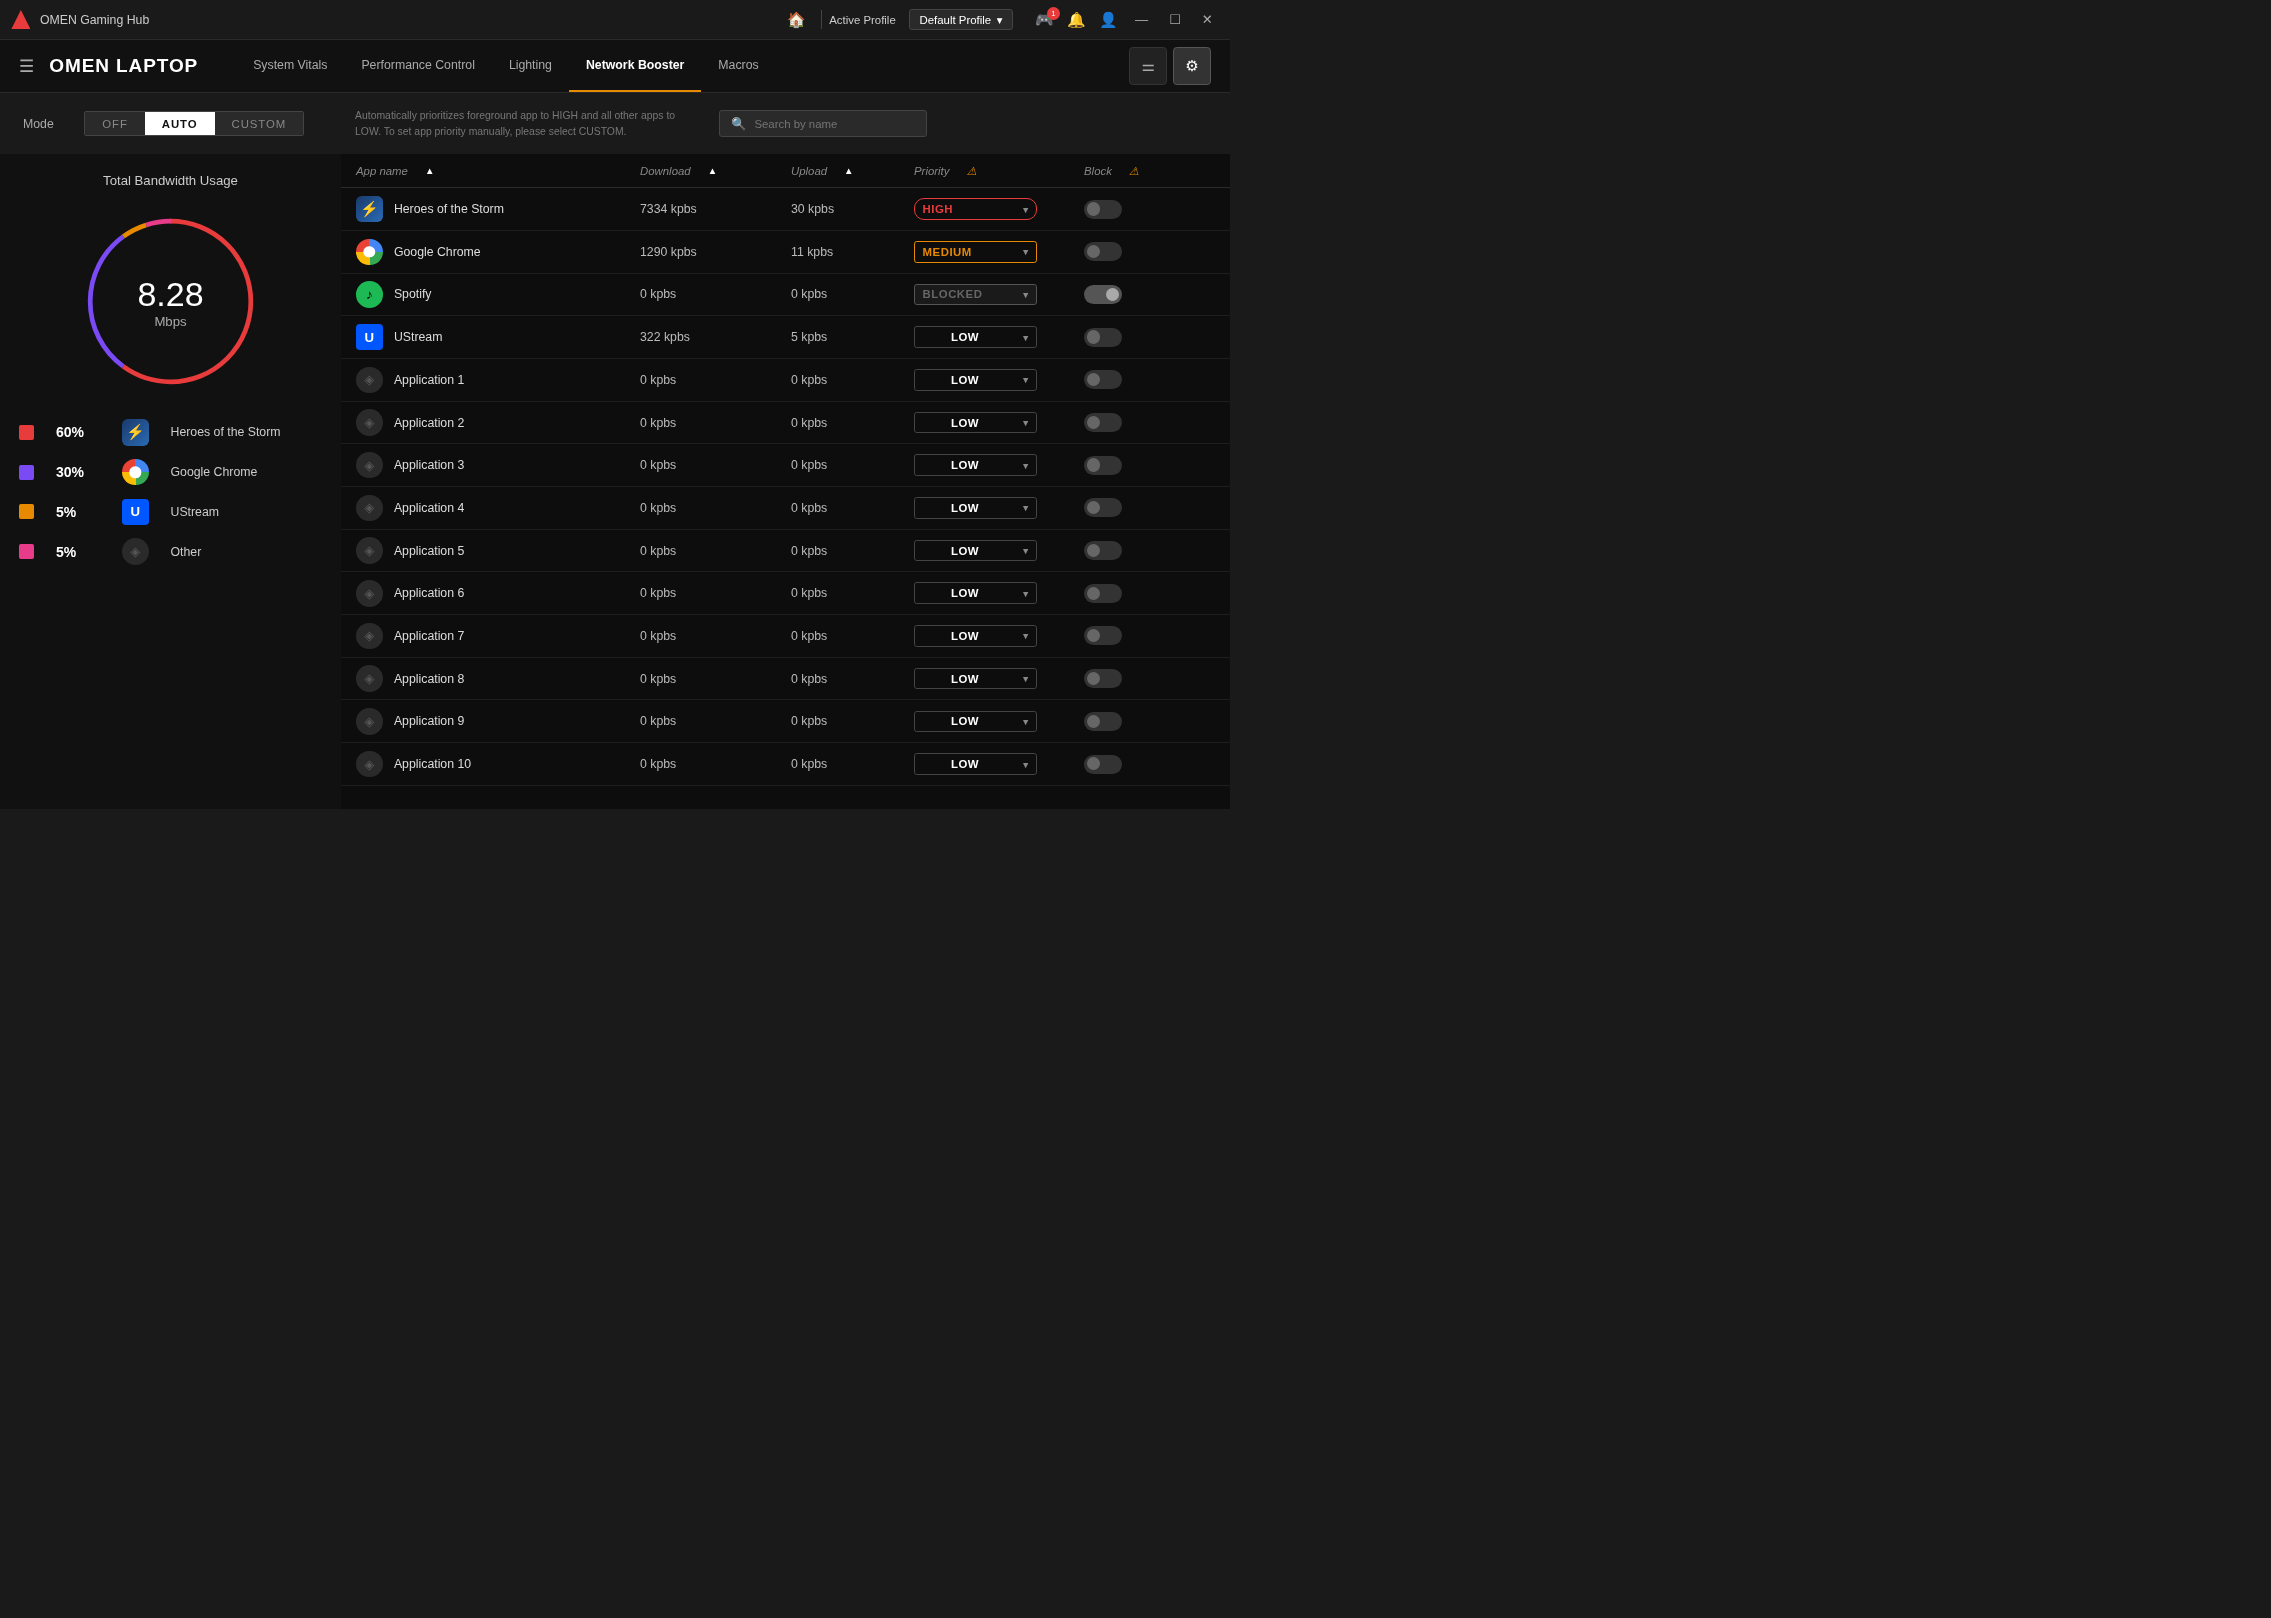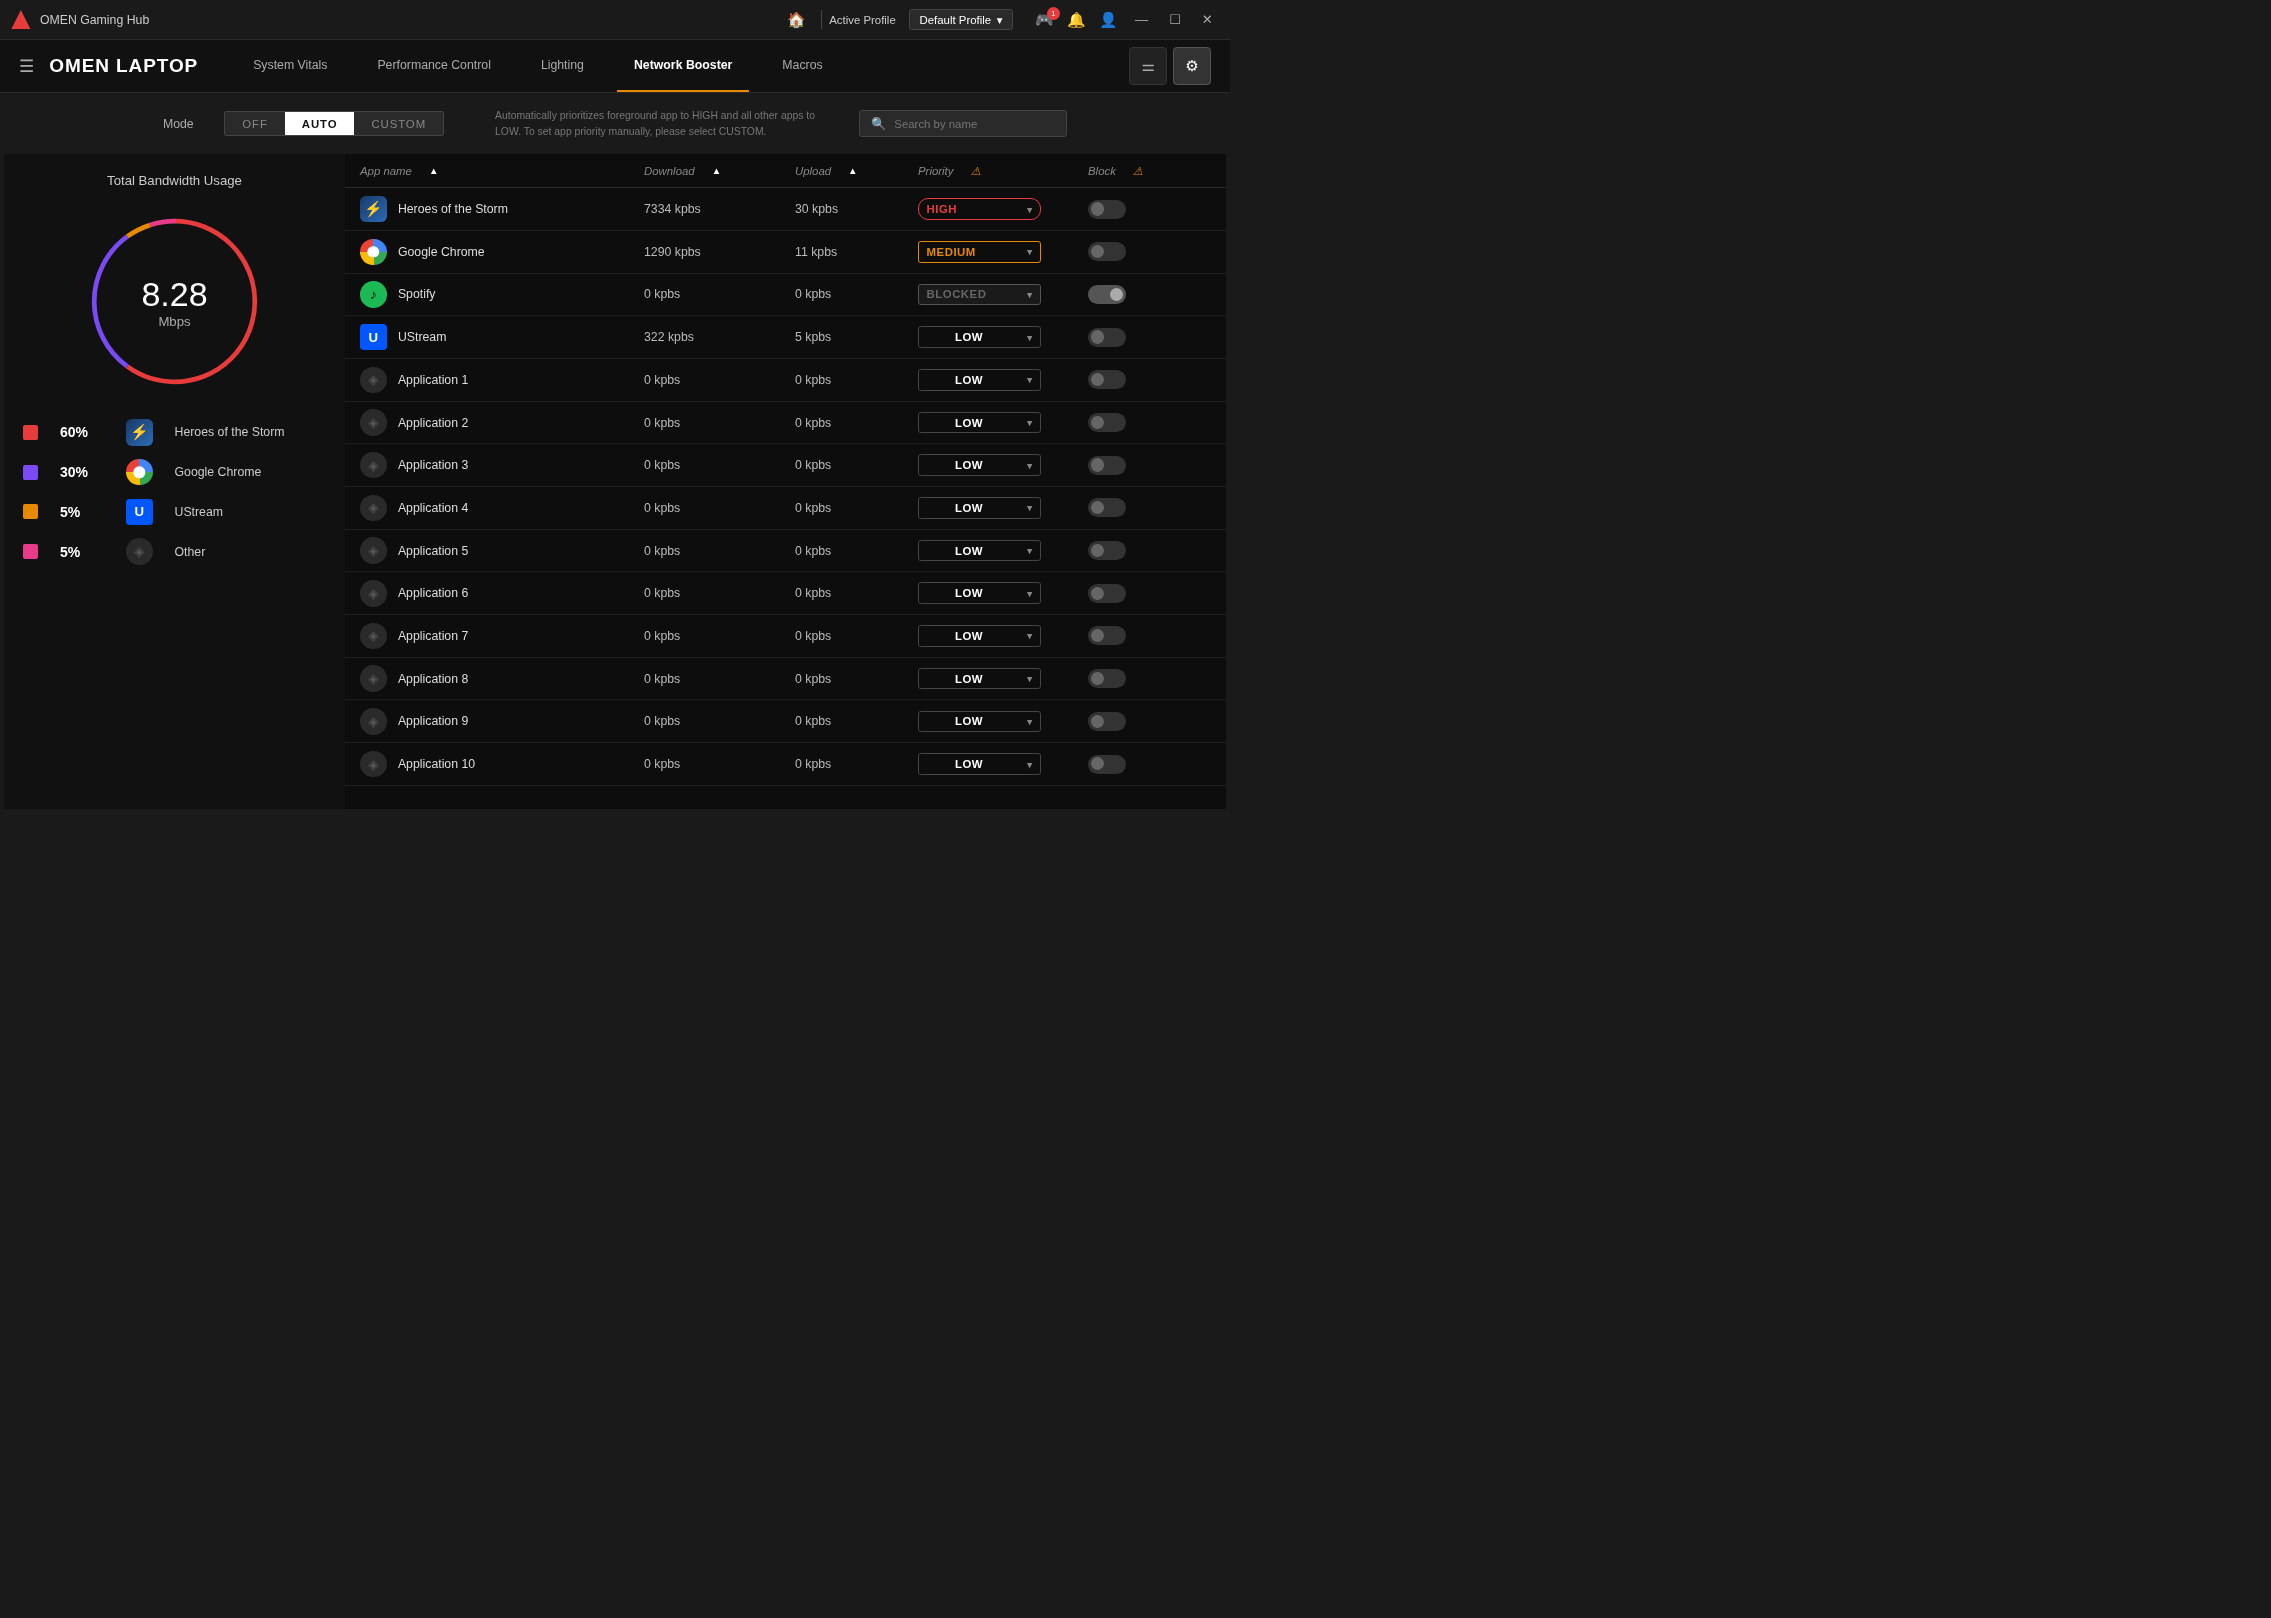--- a/index.html
+++ b/index.html
@@ -120,21 +120,21 @@
       font-size: 19px;
       font-weight: 700;
       color: #fff;
       letter-spacing: 0.9px;
       margin-right: 38px;
     }
     .nav-links {
       display: flex;
       align-items: stretch;
       height: 100%;
-      gap: 16px;
+      gap: 0;
       flex: 1;
     }
     .nav-link {
       color: #aaa;
       font-size: 12.3px;
       padding: 0 17px;
       display: flex;
       align-items: center;
       cursor: pointer;
       border-bottom: 2.8px solid transparent;
@@ -161,21 +161,20 @@
       font-size: 15px;
     }
     .nav-icon-btn.active { background: #333; color: #fff; border-color: #555; }
 
     
     .main-content {
       background: #1a1a1a;
       display: flex;
       flex-direction: column;
       height: calc(809px - 40px - 53px);
-      align-items: center;
     }
 
     
     .mode-bar {
       display: flex;
       align-items: center;
       padding: 15px 23px;
       background: #1a1a1a;
       gap: 23px;
     }

